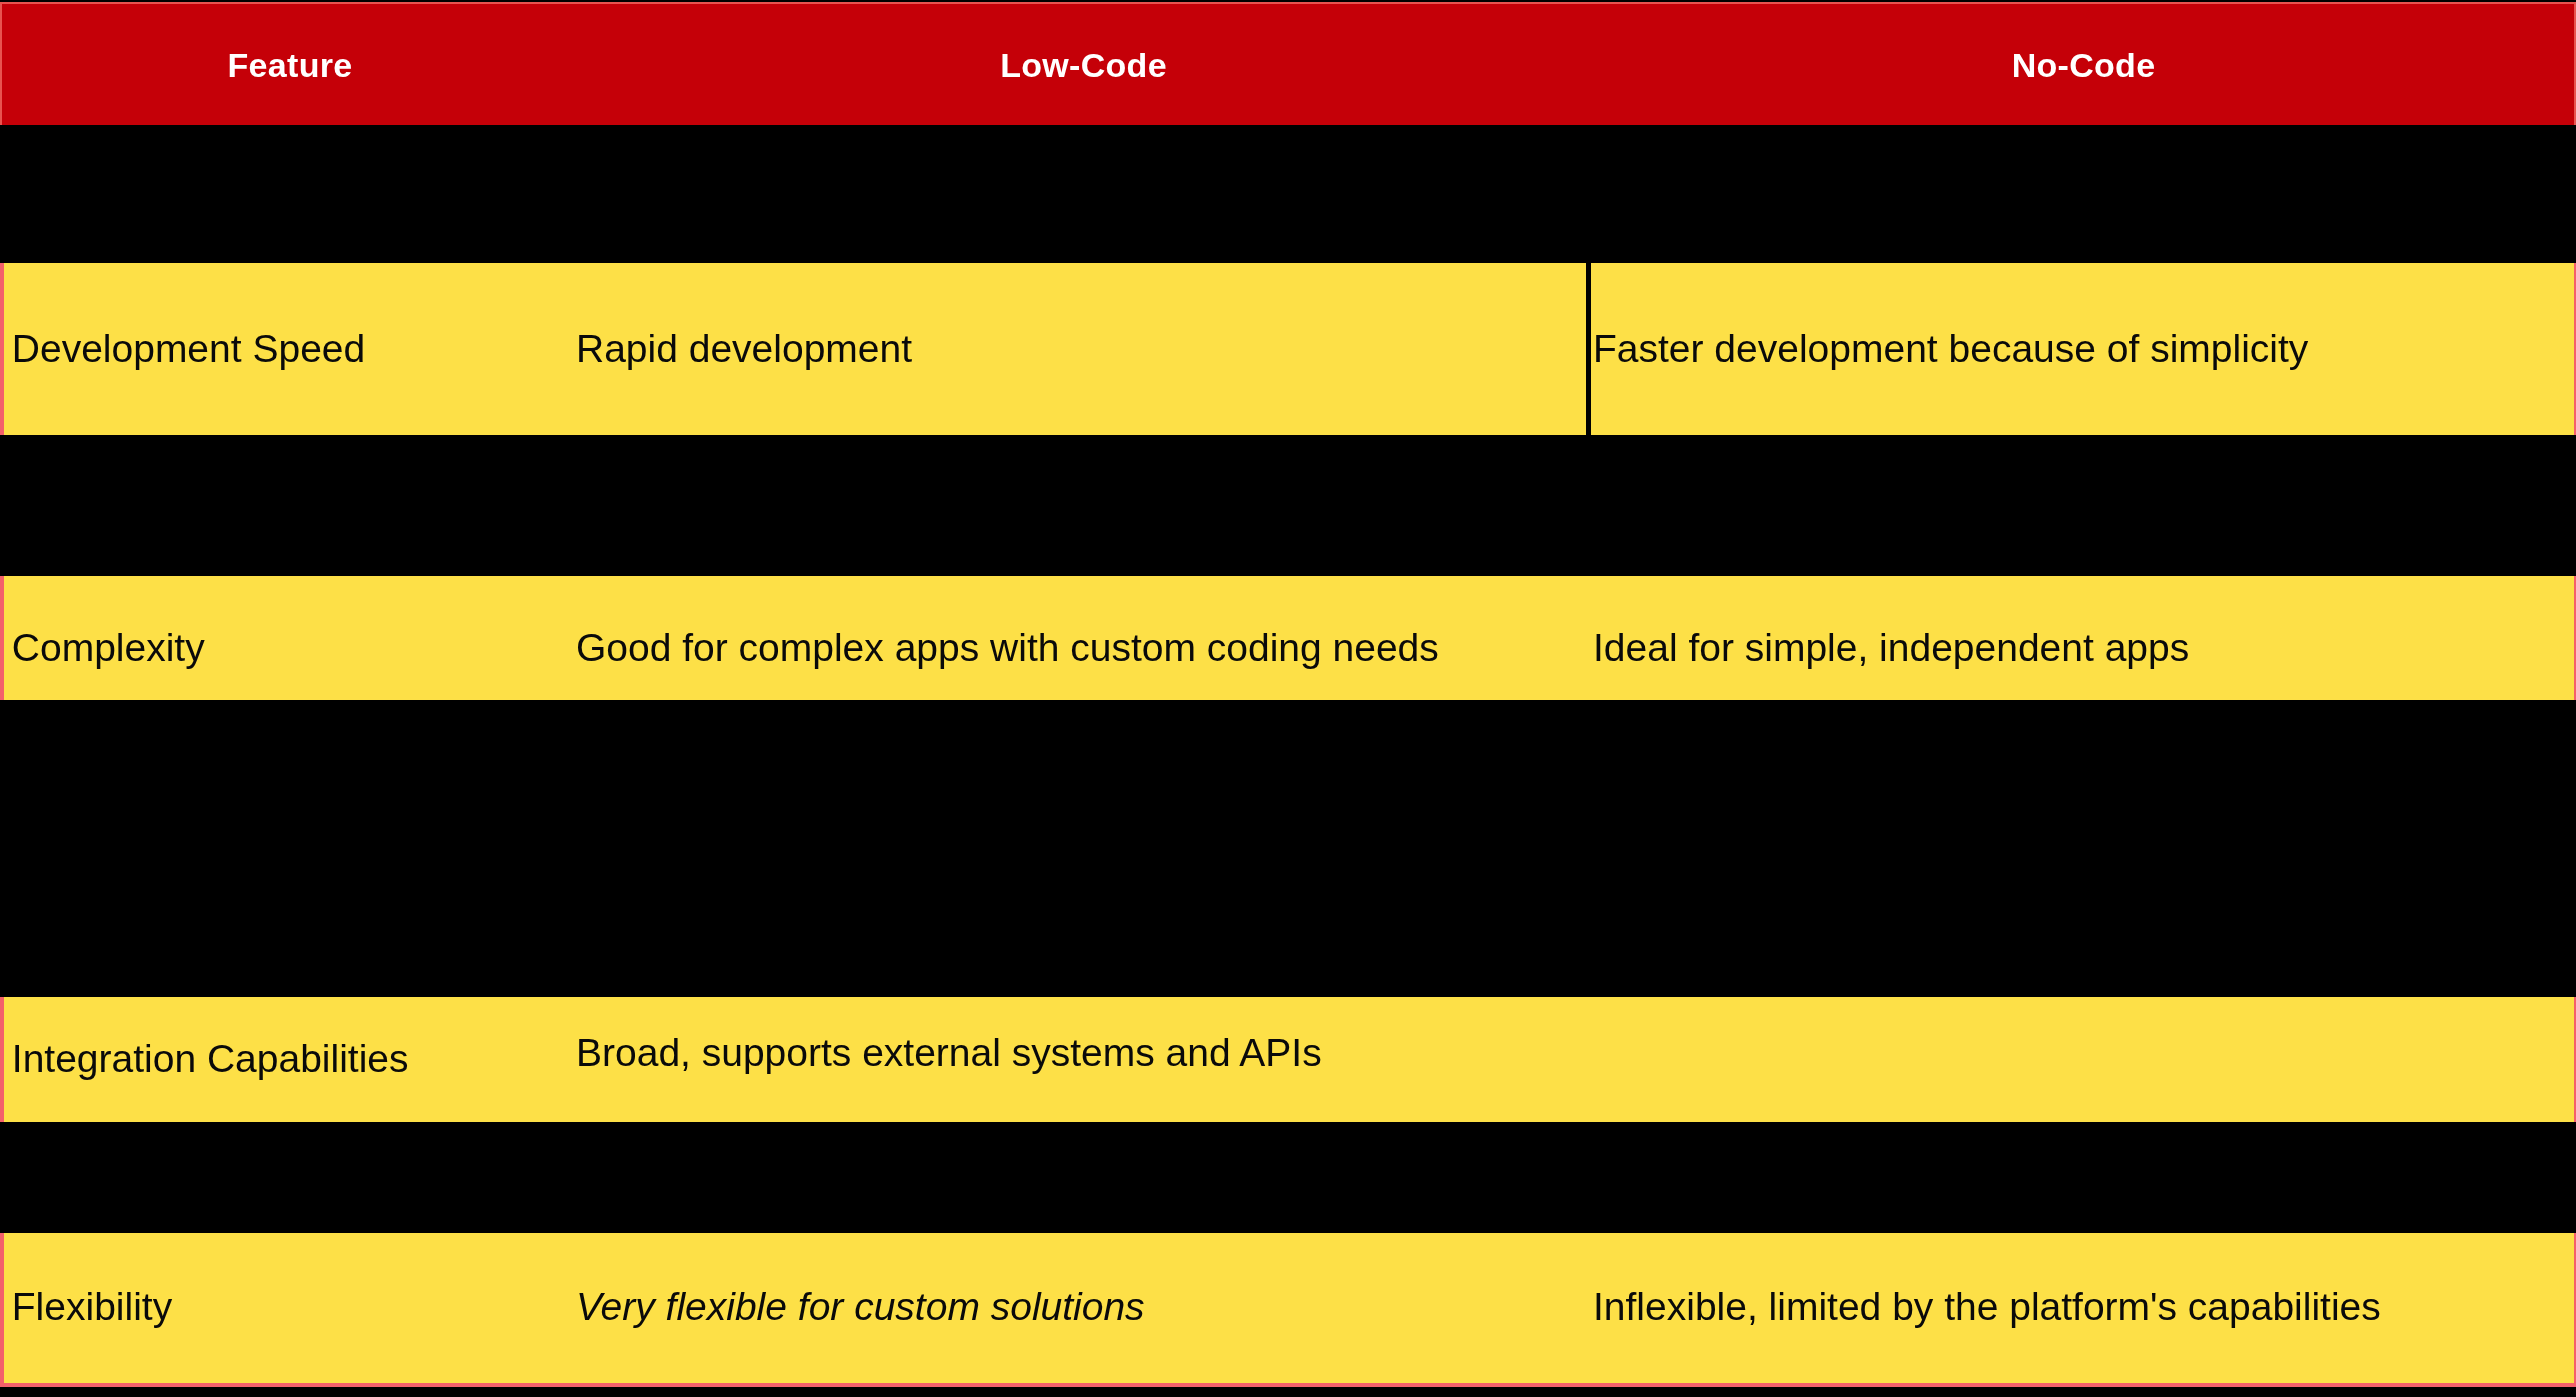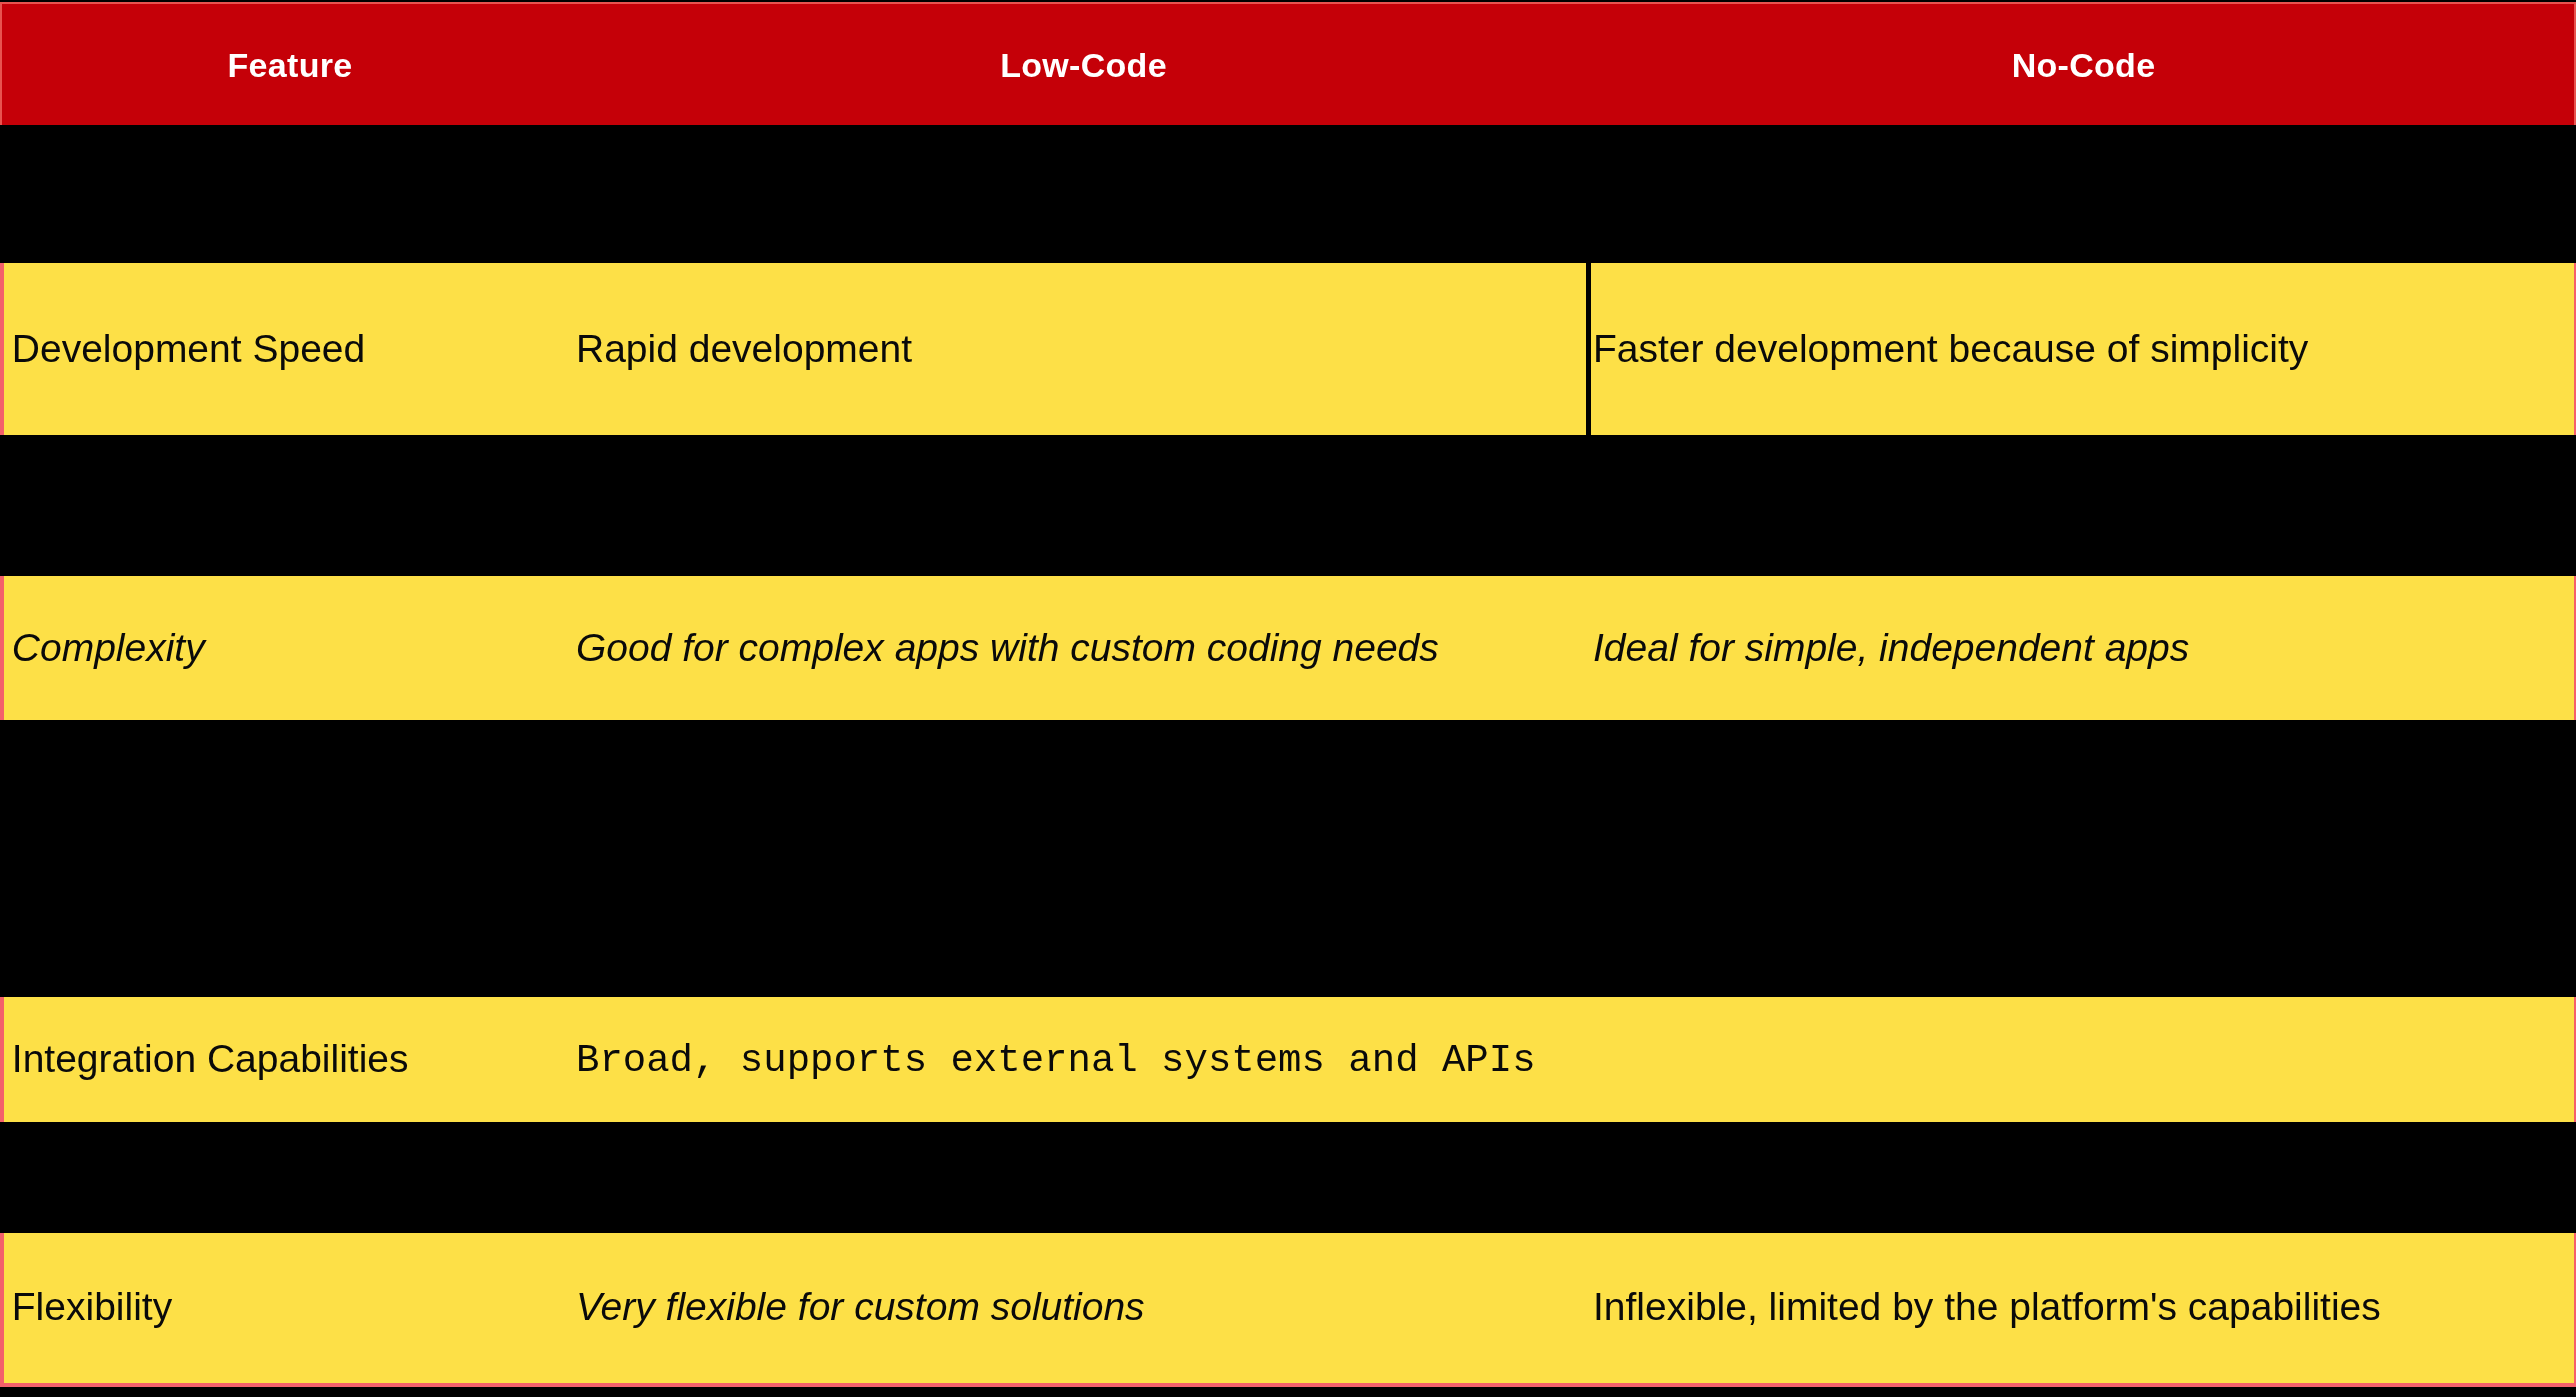--- a/index.html
+++ b/index.html
@@ -127,37 +127,37 @@
     </div>
     <div class="cell c2" style="top:0;height:172px;">
       <span>Rapid development</span>
     </div>
     <div class="col-divider"></div>
     <div class="cell c3" style="top:0;height:172px;">
       <span>Faster development because of simplicity</span>
     </div>
   </div>
 
-  <div class="data-row" style="top:576px;height:144px;font-style:italic;">
+  <div class="data-row" style="top:576px;height:124px;">
     <div class="cell c1" style="top:0;height:144px;">
       <span>Complexity</span>
     </div>
     <div class="cell c2" style="top:0;height:144px;">
       <span>Good for complex apps with custom coding needs</span>
     </div>
     <div class="cell c3" style="top:0;height:144px;">
       <span>Ideal for simple, independent apps</span>
     </div>
   </div>
 
   <div class="data-row" style="top:997px;height:125px;">
     <div class="cell c1" style="top:0;height:125px;">
       <span>Integration Capabilities</span>
     </div>
-    <div class="cell c2" style="top:12px;height:104px;font-family:Liberation Mono, monospace;">
+    <div class="cell c2" style="top:4px;height:104px;">
       <span>Broad, supports external systems and APIs</span>
     </div>
   </div>
 
   <div class="data-row last-row" style="top:1233px;height:154px;">
     <div class="cell c1" style="top:0;height:149px;">
       <span>Flexibility</span>
     </div>
     <div class="cell c2" style="top:0;height:149px;font-style:italic;">
       <span>Very flexible for custom solutions</span>

